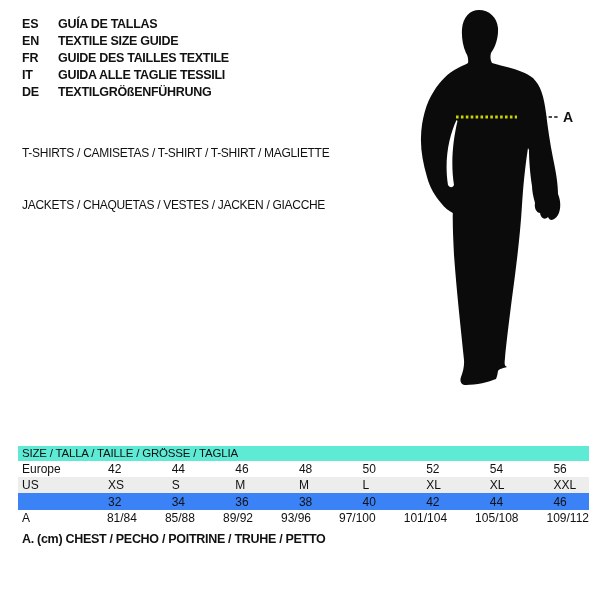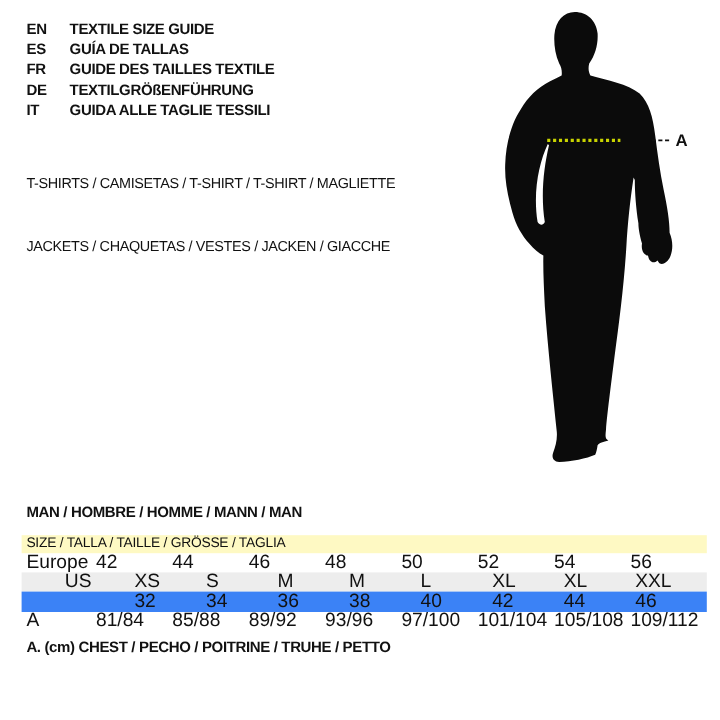--- a/index.html
+++ b/index.html
@@ -17,53 +17,53 @@
   .category-line { font-weight:400; font-size:12px; letter-spacing:-0.3px; line-height:17.5px; white-space:nowrap;margin-top:34px; }
   
   .figure-wrap { position:absolute; left:400px; top:0; width:185px; height:400px; }
   .figure-wrap svg { display:block; }
   .measure-a-text { font-family:"Liberation Sans", sans-serif; font-weight:700; font-size:14px; fill:#111; }
   
   .gender-heading { position:absolute; left:22px; top:420px; font-weight:700; font-size:12.5px; letter-spacing:-0.3px; }
   
   .size-table { position:absolute; left:18px; top:446px; width:571px; }
   .size-table-header { height:15px; line-height:15px; font-size:11.5px; letter-spacing:-0.2px; padding-left:4px; background:#c4c4c4; }
-  .trow { display:flex; height:16px; align-items:center; font-size:16px; }
+  .trow { display:flex; height:16px; align-items:center; font-size:12px;gap:28px; }
   .trow.tall { height:17px; }
   .trow .lbl { width:62px; padding-left:4px; box-sizing:border-box; }
   .trow .cell { flex:1; text-align:left; }
-  .stripe { background:#ededed;padding-left:32px; }
+  .stripe { background:#ededed; }
   
   .footnote { position:absolute; left:22px; top:532px; font-weight:700; font-size:12.5px; letter-spacing:-0.3px; }
 </style>
 </head>
 <body>
 
 <div id="canvas">
 
   <div class="lang-list">
     <div class="lang-row">
+      <span class="lang-code">ES</span>
+      <span class="lang-label">GUÍA DE TALLAS</span>
+    </div>
+    <div class="lang-row">
       <span class="lang-code">EN</span>
       <span class="lang-label">TEXTILE SIZE GUIDE</span>
-    </div>
-    <div class="lang-row">
-      <span class="lang-code">ES</span>
-      <span class="lang-label">GUÍA DE TALLAS</span>
     </div>
     <div class="lang-row">
       <span class="lang-code">FR</span>
       <span class="lang-label">GUIDE DES TAILLES TEXTILE</span>
     </div>
     <div class="lang-row">
+      <span class="lang-code">IT</span>
+      <span class="lang-label">GUIDA ALLE TAGLIE TESSILI</span>
+    </div>
+    <div class="lang-row">
       <span class="lang-code">DE</span>
       <span class="lang-label">TEXTILGRÖßENFÜHRUNG</span>
-    </div>
-    <div class="lang-row">
-      <span class="lang-code">IT</span>
-      <span class="lang-label">GUIDA ALLE TAGLIE TESSILI</span>
     </div>
   </div>
 
   <div class="categories">
     <div class="category-line">T-SHIRTS / CAMISETAS / T-SHIRT / T-SHIRT / MAGLIETTE</div>
     <div class="category-line">JACKETS / CHAQUETAS / VESTES / JACKEN / GIACCHE</div>
   </div>
 
   <div class="figure-wrap">
     <svg width="185" height="400" viewBox="400 0 185 400">
@@ -107,24 +107,23 @@
                C 449 136, 444 160, 448 185
                C 450 188, 452.5 188, 454 185
                C 450.5 163, 453 140, 457.5 121
                Z" fill="#0b0b0b"></path>
       <line x1="456" y1="117" x2="517" y2="117" stroke-width="2.8" stroke-dasharray="2.6 2.3" stroke="#c9d400"></line>
       <line x1="543" y1="117" x2="559" y2="117" stroke-width="1.6" stroke-dasharray="3.4 2.2" stroke="#111111"></line>
       <text class="measure-a-text" x="563" y="122">A</text>
     </svg>
   </div>
 
-  <div class="gender-heading">MAN / HOMBRE / HOMME / MANN / MAN</div>
 
   <div class="size-table">
-    <div class="size-table-header" style="background: #fef9c3;">SIZE / TALLA / TAILLE / GRÖSSE / TAGLIA</div>
+    <div class="size-table-header" style="background: #5eead4;">SIZE / TALLA / TAILLE / GRÖSSE / TAGLIA</div>
 
     <div class="trow">
       <span class="lbl">Europe</span>
       <span class="cell">42</span>
       <span class="cell">44</span>
       <span class="cell">46</span>
       <span class="cell">48</span>
       <span class="cell">50</span>
       <span class="cell">52</span>
       <span class="cell">54</span>

